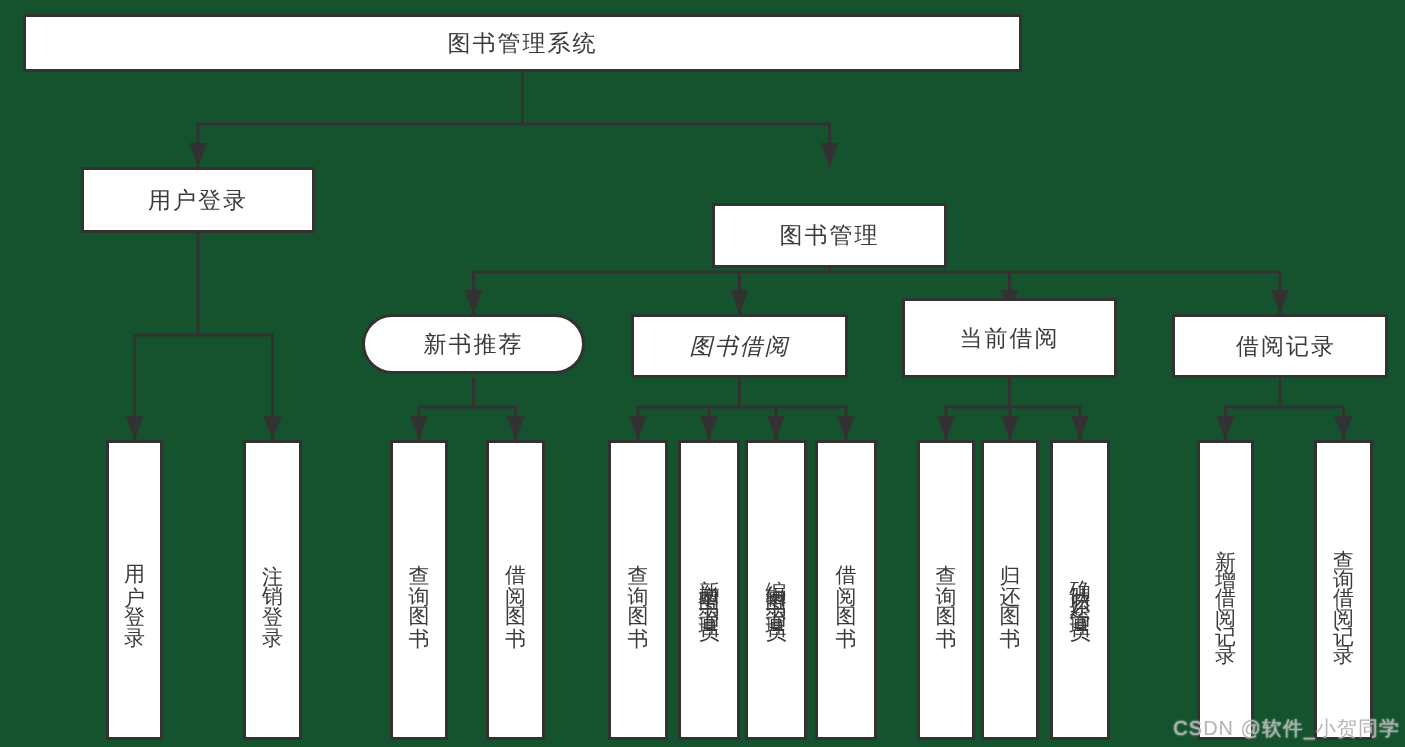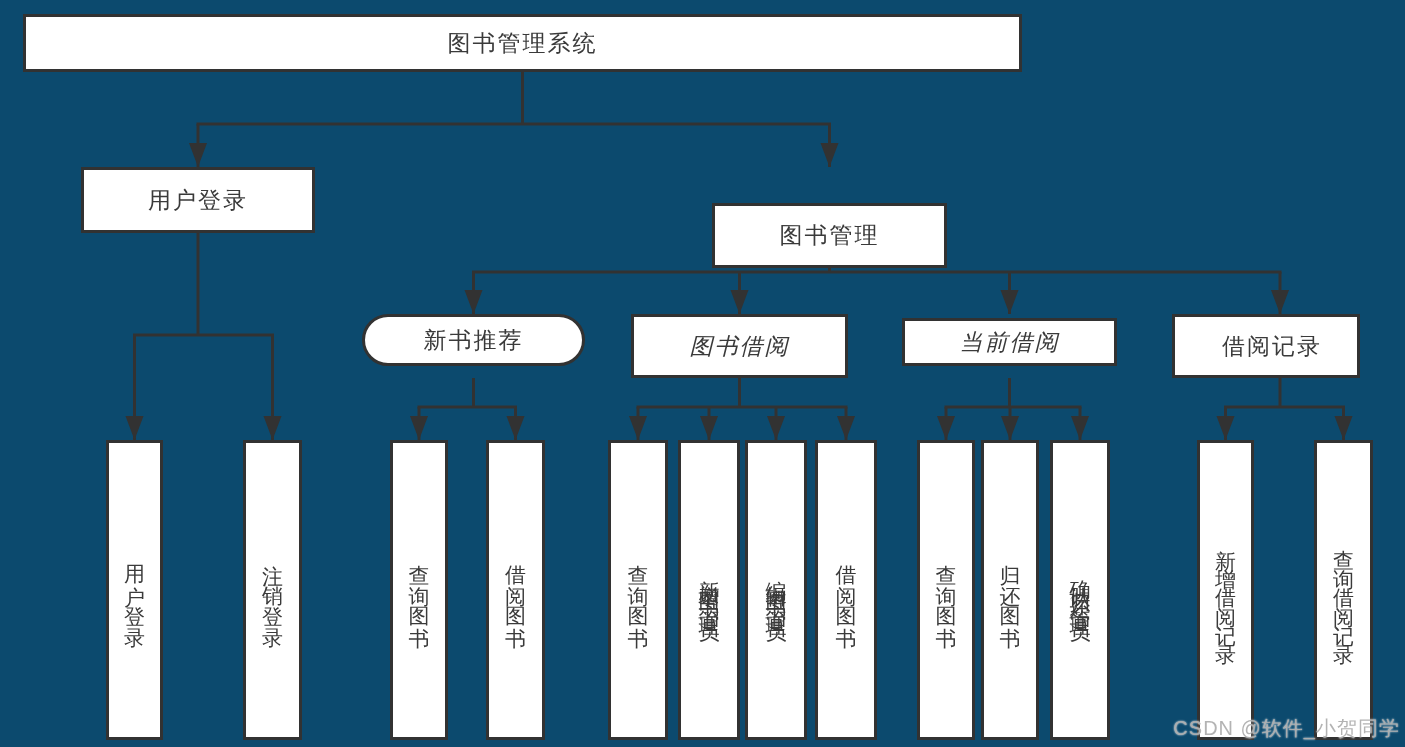--- a/index.html
+++ b/index.html
@@ -1,17 +1,17 @@
 <!DOCTYPE html>
 <html><head>
 <meta charset="utf-8">
 <style>
   html,body{margin:0;padding:0;background:#ffffff;}
   .canvas{
-    position:relative;width:1405px;height:747px;background:#0c4a6e;
+    position:relative;width:1405px;height:747px;background:#14532d;
     font-family:"Liberation Sans",sans-serif;overflow:hidden;
   }
   .connectors{position:absolute;left:0;top:0;}
   .box{
     position:absolute;box-sizing:border-box;background:#ffffff;
     border:3px solid #323232;display:flex;align-items:center;justify-content:center;
     color:#3a3a3a;
   }
   .h-box{font-size:23px;letter-spacing:2px;white-space:nowrap;}
   .v-box span{
@@ -83,30 +83,30 @@
     <span>图书管理系统</span>
   </div>
 
   <div class="box h-box" style="left:81px;top:167px;width:234px;height:66px;">
     <span>用户登录</span>
   </div>
   <div class="box h-box" style="left:712px;top:167px;width:235px;height:65px;margin-top:36px;">
     <span>图书管理</span>
   </div>
 
-  <div class="box h-box" style="left:362px;top:314px;width:223px;height:52px;border-radius:31px;">
+  <div class="box h-box" style="left:362px;top:314px;width:223px;height:60px;border-radius:31px;">
     <span>新书推荐</span>
   </div>
   <div class="box h-box" style="left:631px;top:314px;width:217px;height:64px;font-style:italic;">
     <span>图书借阅</span>
   </div>
-  <div class="box h-box" style="left:902px;top:318px;width:215px;height:48px;font-style:italic;">
+  <div class="box h-box" style="left:902px;top:298px;width:215px;height:80px;">
     <span>当前借阅</span>
   </div>
-  <div class="box h-box" style="left:1172px;top:314px;width:188px;height:64px;padding-left:12px;">
+  <div class="box h-box" style="left:1172px;top:314px;width:216px;height:64px;padding-left:12px;">
     <span>借阅记录</span>
   </div>
 
   <div class="box v-box" style="left:106px;top:440px;width:57px;height:300px;">
     <span style="letter-spacing: 21px;">用户登录</span>
   </div>
   <div class="box v-box" style="left:243px;top:440px;width:59px;height:300px;">
     <span style="letter-spacing: 21px;">注销登录</span>
   </div>
 

